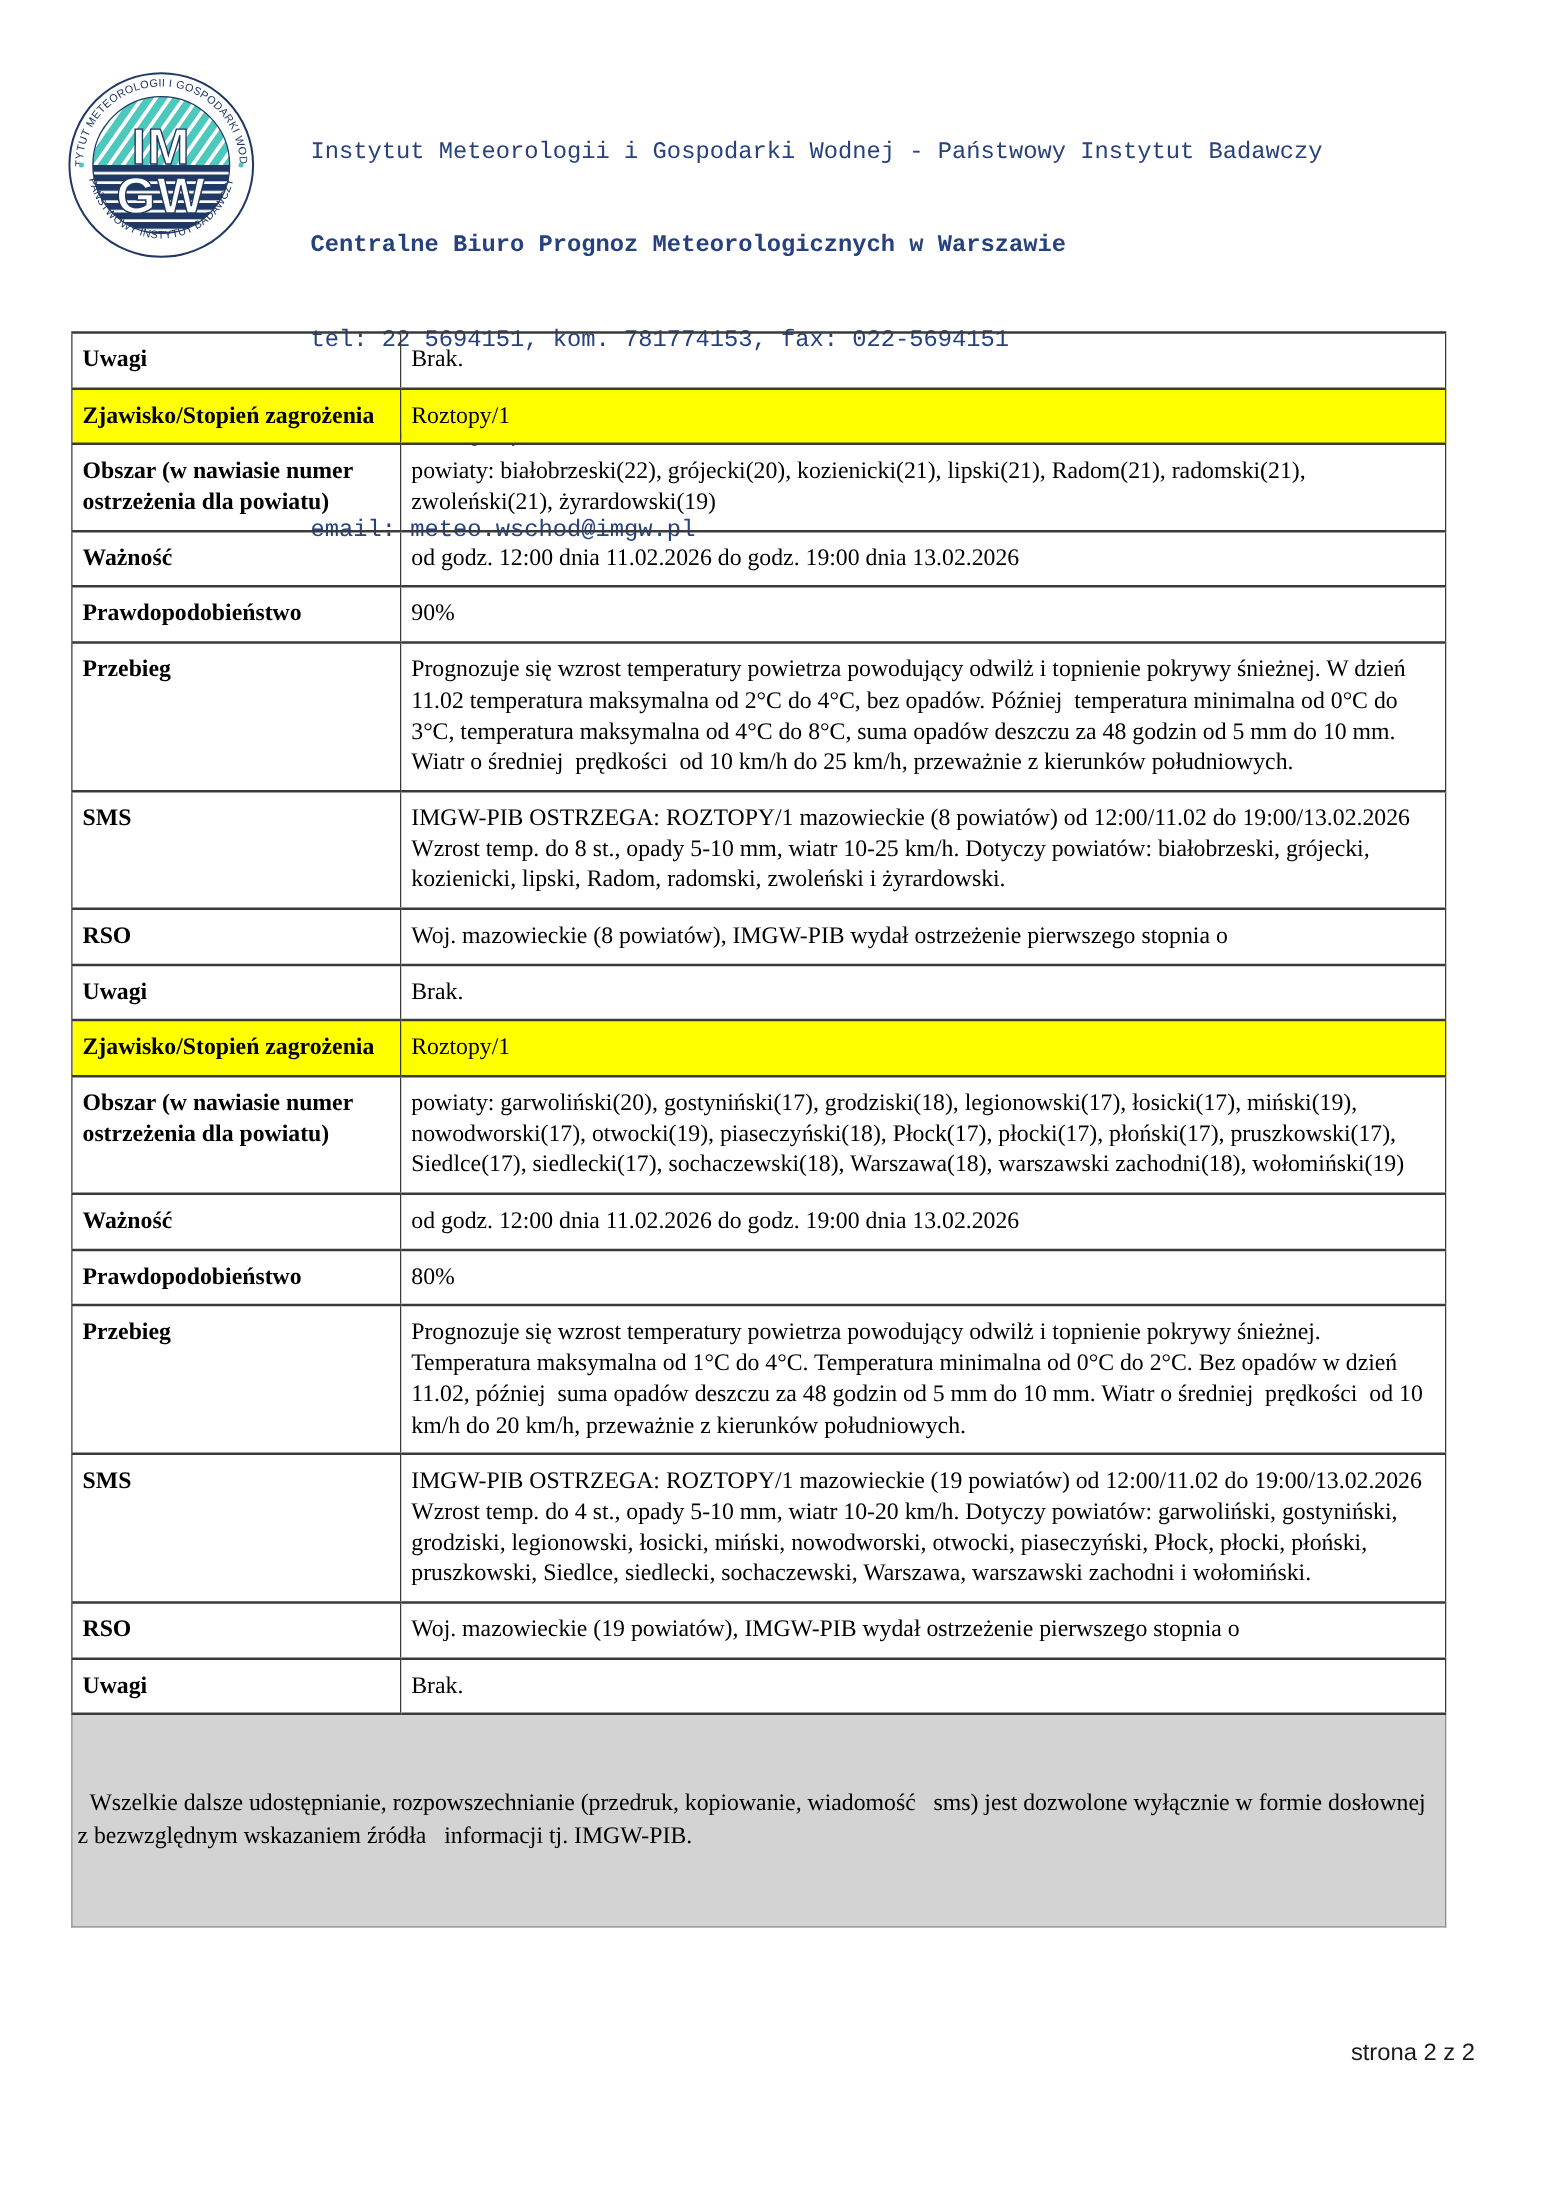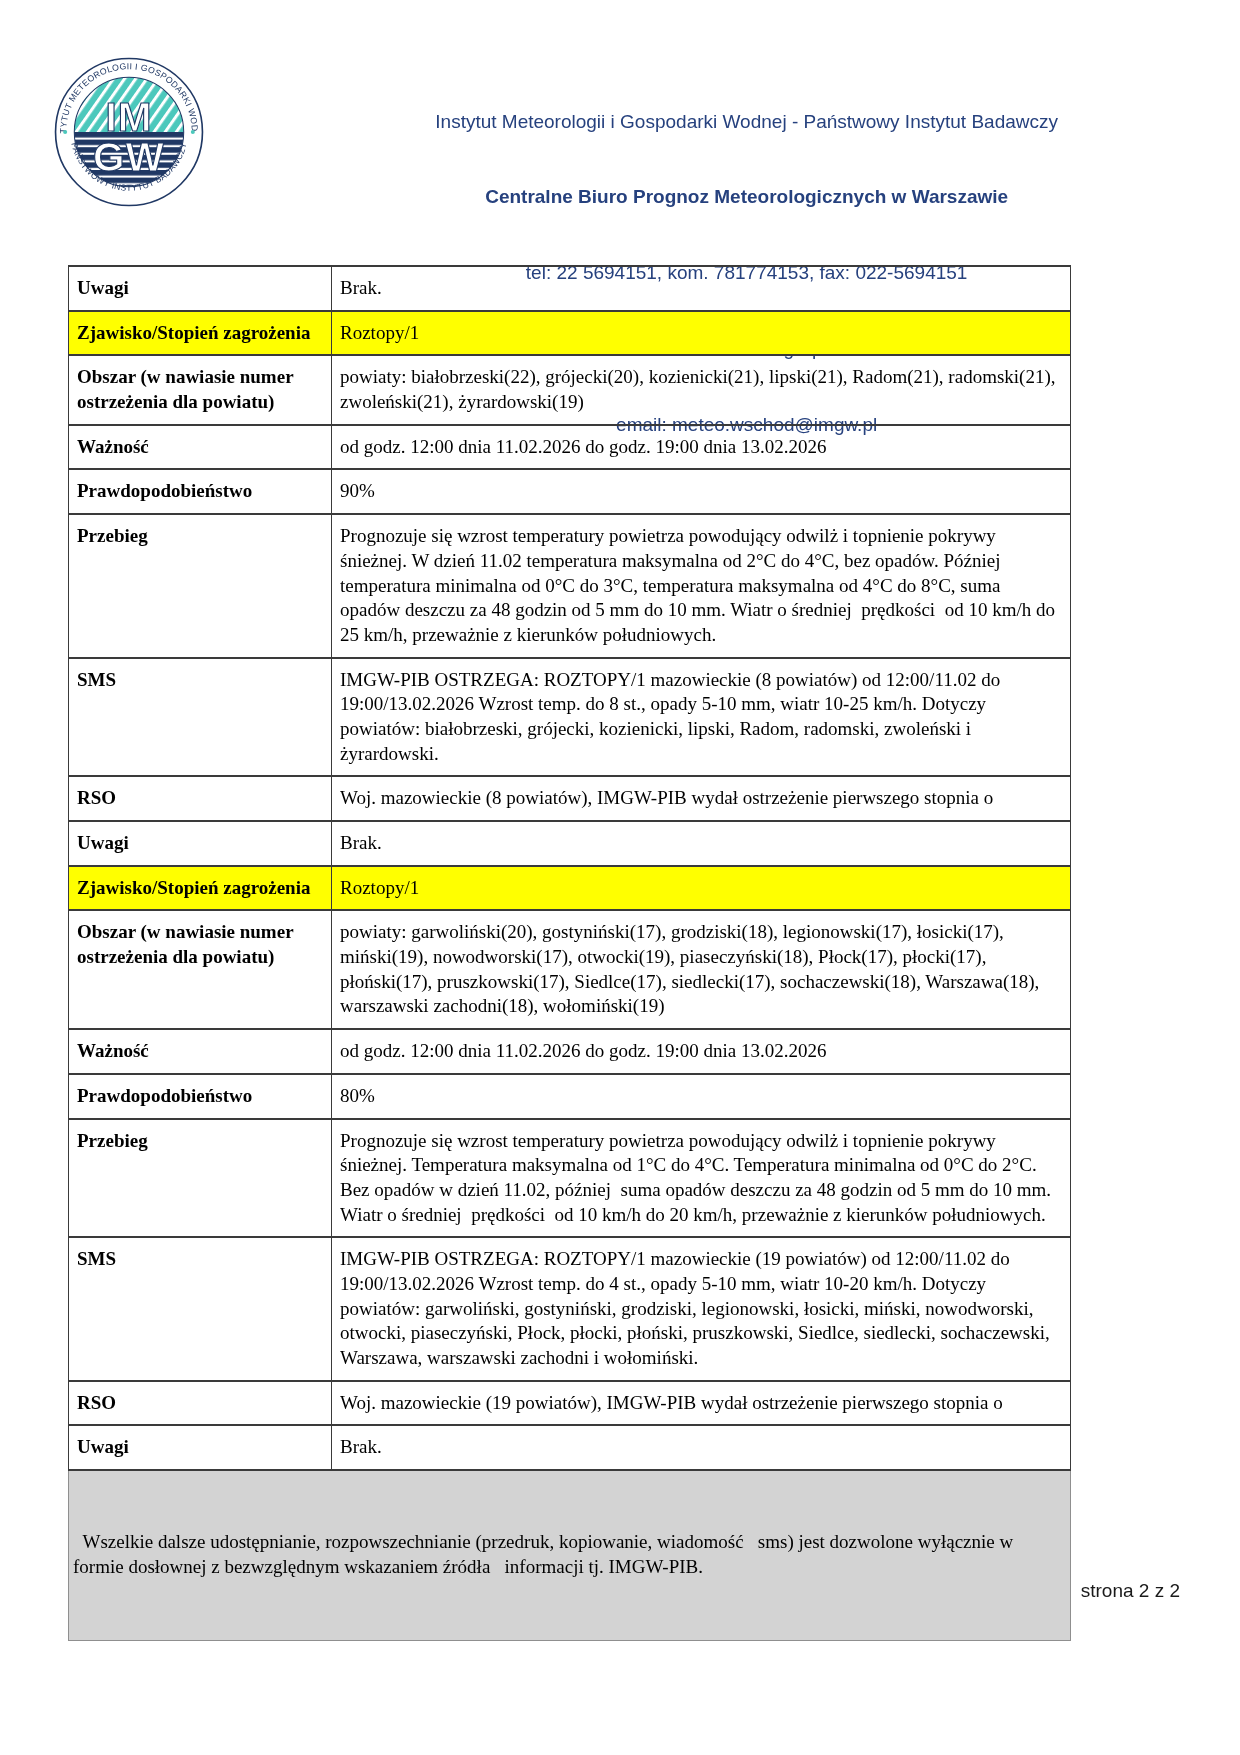--- a/index.html
+++ b/index.html
@@ -15,28 +15,28 @@
     position:relative;
     width:1240px;height:1755px;
     background:#ffffff;
     font-family:"Liberation Serif", serif;
     color:#000;
     overflow:hidden;
   }
   .logo-wrap{position:absolute;left:53px;top:56px;width:152px;height:152px;}
   .header-block{
     position:absolute;top:58px;right:182px;
-    text-align:center;
-    font-family:Liberation Sans, sans-serif;
+    text-align:left;
+    font-family:Liberation Mono, monospace;
     font-size:19px;line-height:1.33;
     color:var(--header-text);
     white-space:pre-wrap;
   }
   .header-block .bold{font-weight:bold;}
-  .doc-table-wrap{position:absolute;left:68px;top:265px;width:1003px;}
+  .doc-table-wrap{position:absolute;left:57px;top:265px;width:1100px;}
   table.doc{
     border-collapse:collapse;width:100%;
     font-size:19px;line-height:1.3;
   }
   table.doc td{
     border:1px solid var(--border-dark);
     border-top-width:2px;border-bottom-width:2px;
     vertical-align:top;
     padding:9px 8px;
     white-space:pre-wrap;
@@ -47,21 +47,21 @@
   .copyright-box{
     background:var(--footer-bg);
     border:1px solid #8f8f8f;
     border-top:none;
     padding:8px 10px 10px 4px;
     font-size:19px;line-height:1.32;
     white-space:pre-wrap;
   }
   .copyright-box p{margin:0;}
   .page-number{
-    position:absolute;top:1580px;right:60px;
+    position:absolute;top:1632px;right:60px;
     font-family:"Liberation Sans", sans-serif;
     font-size:19px;color:#1a1a1a;
   }
 </style>
 </head>
 <body>
 
 <div class="page">
 
   <div class="logo-wrap">

